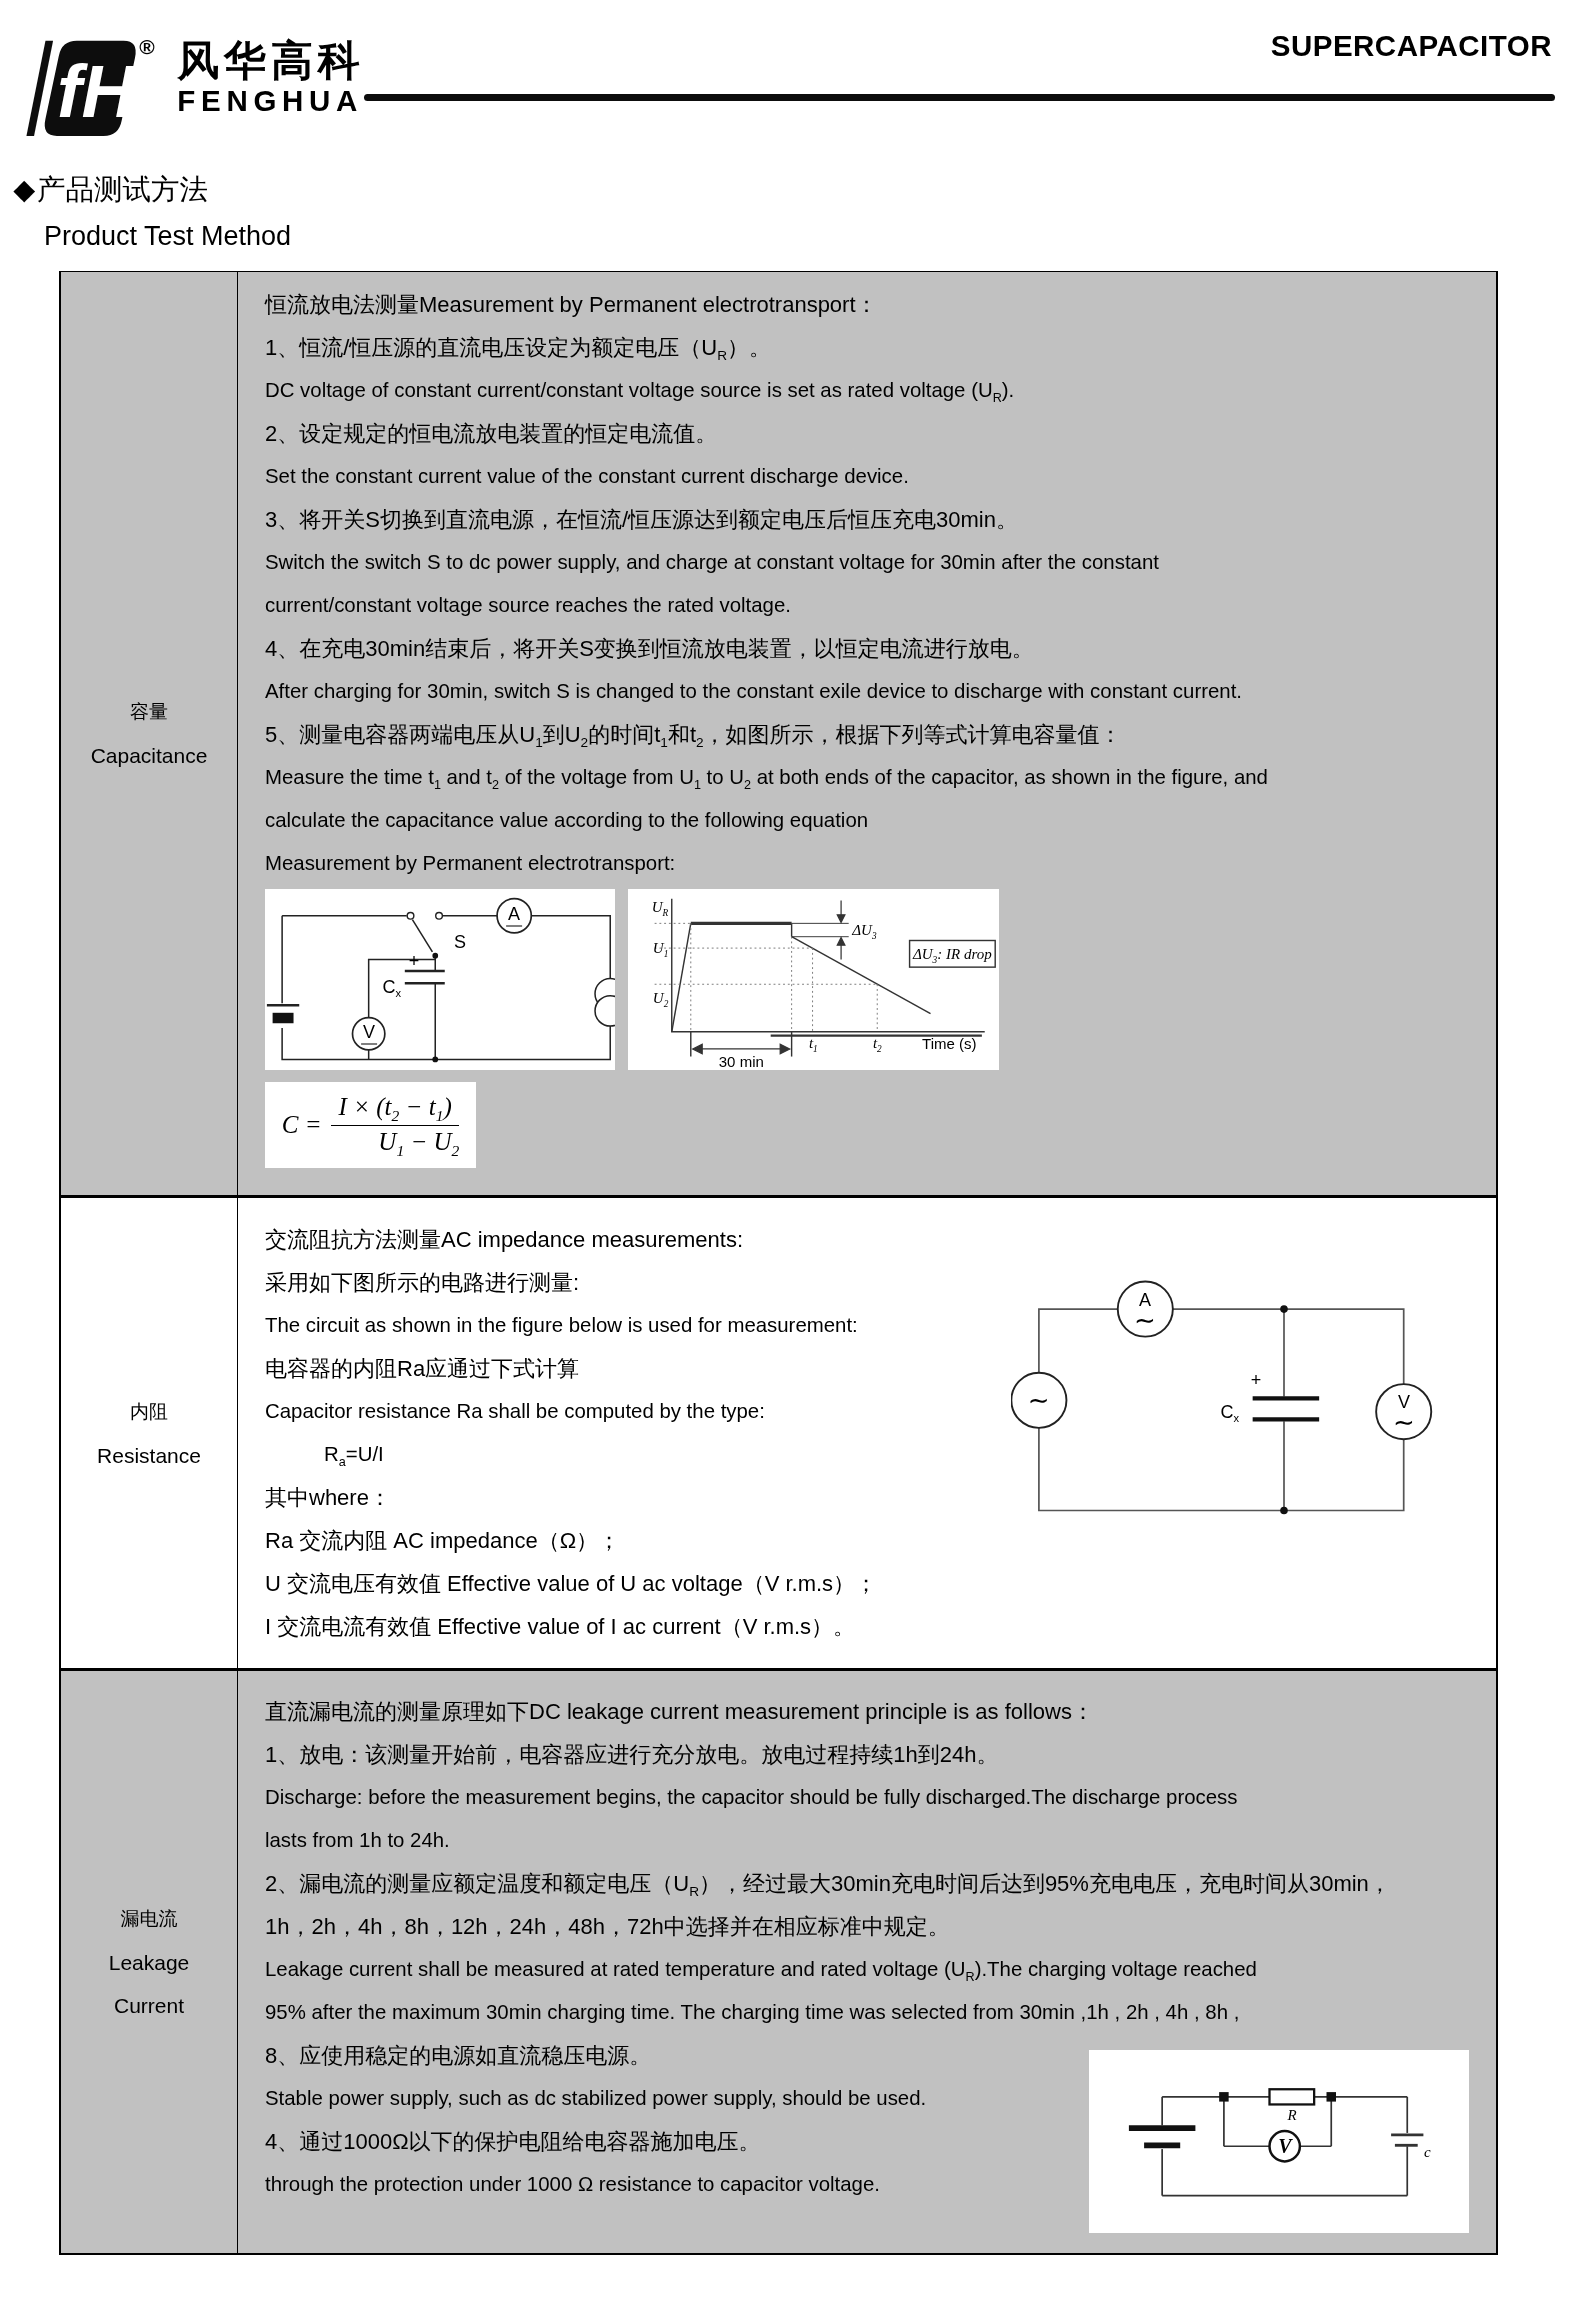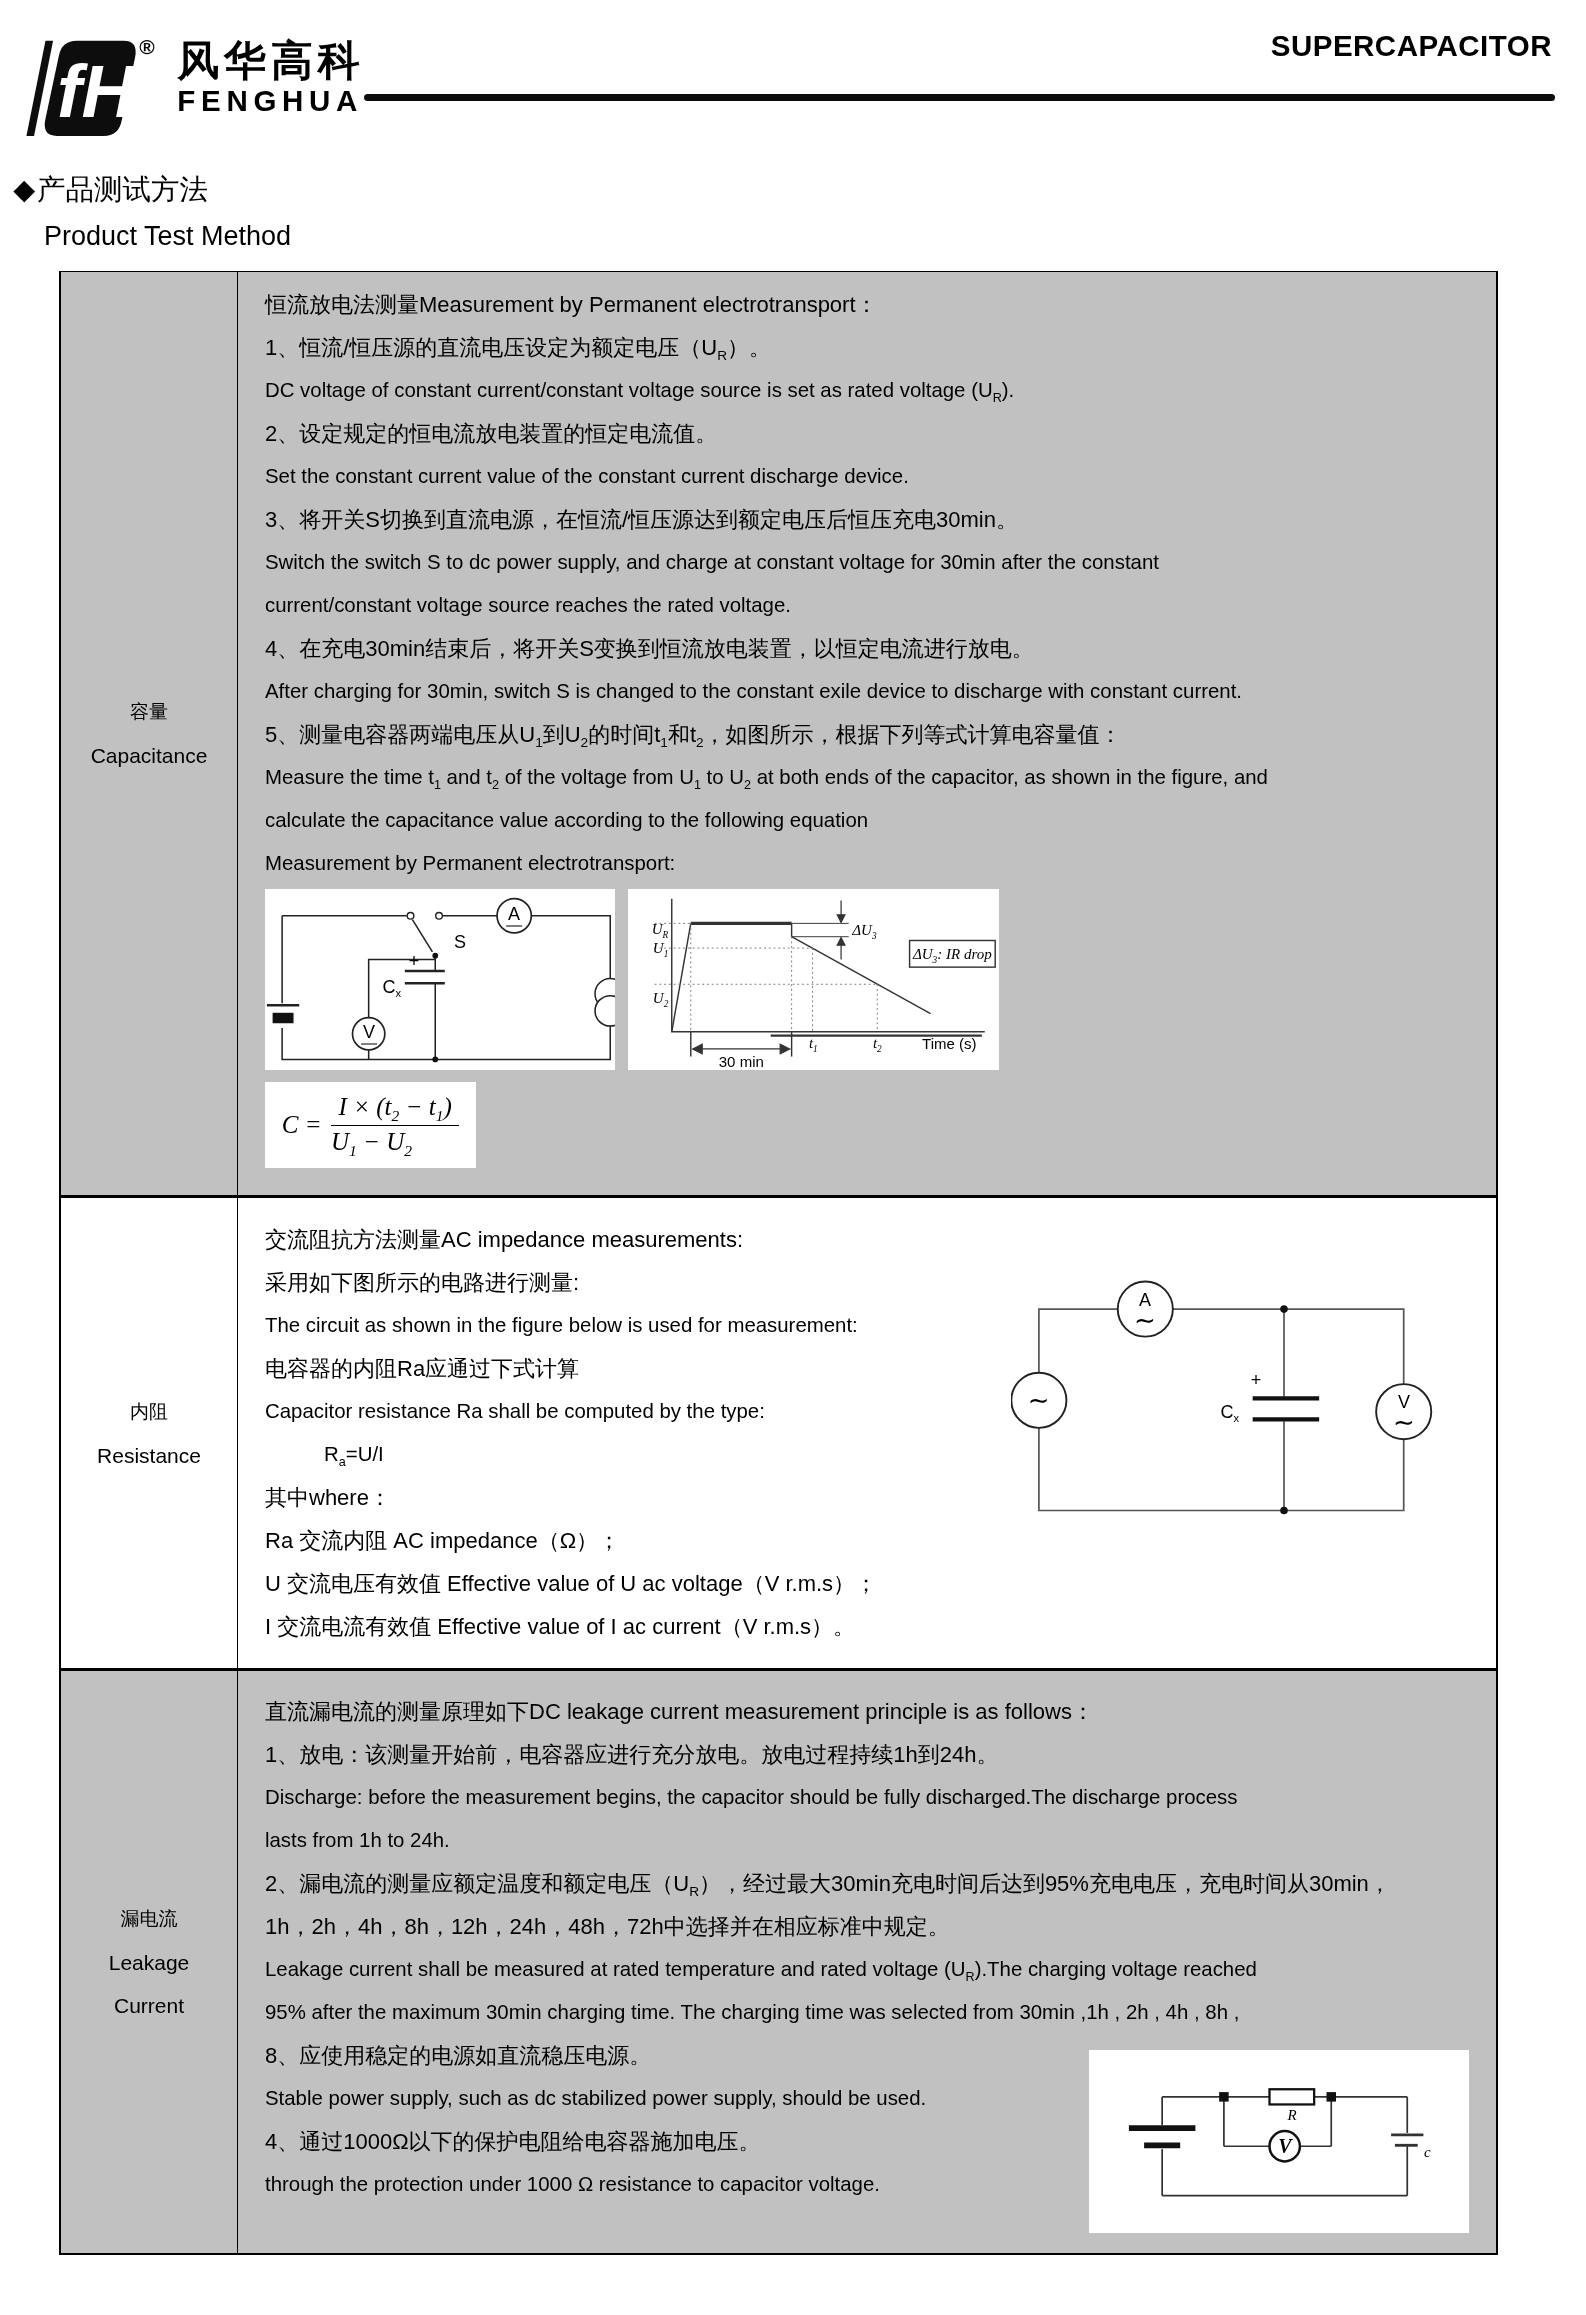--- a/index.html
+++ b/index.html
@@ -52,21 +52,21 @@
   .flabel.lefta { transform:translate(0,-50%); }
   .flabel.meter { border-bottom:1.9px solid #000; padding:0 1.9px 1px; }
   .flabel.serif { font-family:"Liberation Serif","DejaVu Serif",serif; font-style:italic; }
   .flabel.small { font-size:15px; }
   .flabel.big { font-size:26px; }
   .flabel.boldv { font-weight:bold; font-size:20px; }
 
   .formula-box { width:211px; height:86px; background:#fff; margin-top:11.4px;
                  display:flex; align-items:center; justify-content:center; gap:9.5px;
                  font-family:"Liberation Serif","DejaVu Serif",serif; font-style:italic; font-size:25px; }
-  .frac { display:inline-flex; flex-direction:column; text-align:left; }
+  .frac { display:inline-flex; flex-direction:column; text-align:right; }
   .frac .num { padding:0 7.6px 3.8px; border-bottom:1.9px solid #000; }
   .frac .den { padding-top:2.9px; }
 
   .r2-circuit { position:absolute; left:773px; top:75px; width:432px; height:247px; }
   .r3-figbox { position:absolute; left:851px; top:379px; width:380px; height:183px; background:#fff; }
   svg { display:block; }
 </style>
 </head>
 <body>
 
@@ -178,21 +178,21 @@
               <path d="M224 12 V31" fill="none"></path>
               <polygon points="224,35 220,27 228,27"></polygon>
               <path d="M224 74 V55" fill="none"></path>
               <polygon points="224,51 220,59 228,59"></polygon>
               <path d="M74 168 H164" fill="none"></path>
               <polygon points="68,168 78,163 78,173"></polygon>
               <polygon points="170,168 160,163 160,173"></polygon>
             </g>
             <rect x="296" y="54" width="90" height="28" fill="#fff" stroke="#333" stroke-width="1.5"></rect>
           </svg>
-          <span class="flabel serif right small" style="left:40px;top:40px">U<sub>R</sub></span>
+          <span class="flabel serif right small" style="left:40px;top:18px">U<sub>R</sub></span>
           <span class="flabel serif right small" style="left:40px;top:59px">U<sub>1</sub></span>
           <span class="flabel serif right small" style="left:40px;top:109px">U<sub>2</sub></span>
           <span class="flabel serif small" style="left:185px;top:154px">t<sub>1</sub></span>
           <span class="flabel serif small" style="left:249px;top:154px">t<sub>2</sub></span>
           <span class="flabel small" style="left:321px;top:154px">Time (s)</span>
           <span class="flabel small" style="left:113px;top:172px">30 min</span>
           <span class="flabel serif small lefta" style="left:224px;top:41px">ΔU<sub>3</sub></span>
           <span class="flabel serif small" style="left:324px;top:65px">ΔU<sub>3</sub>: IR drop</span>
         </div>
       </div>

